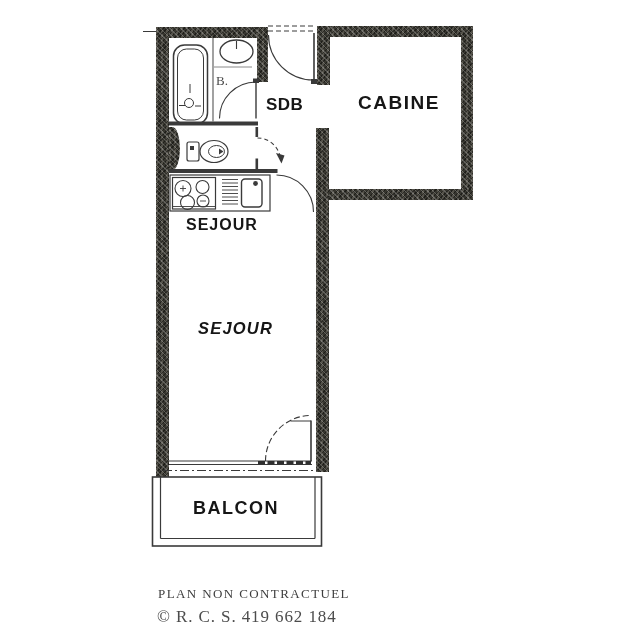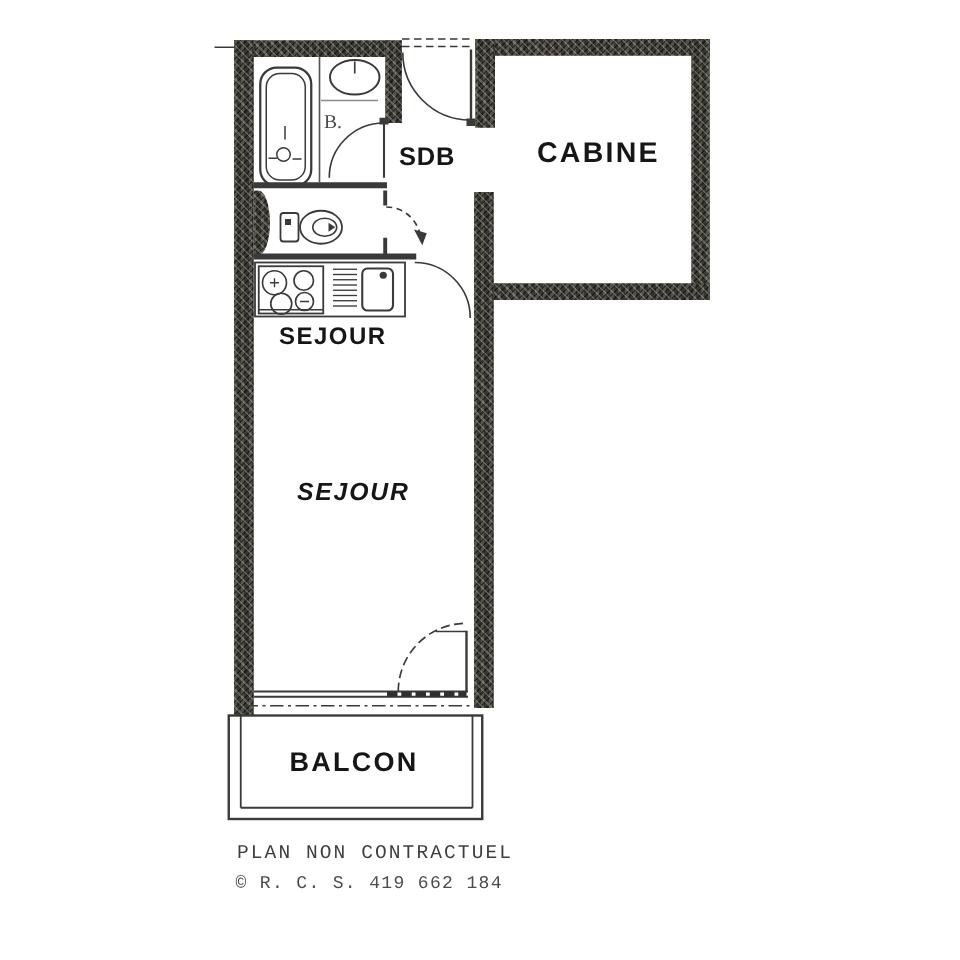--- a/index.html
+++ b/index.html
@@ -18,21 +18,22 @@
   .lbl{
     position:absolute;font-weight:700;color:#161616;white-space:nowrap;
     font-family:"Liberation Sans",sans-serif;line-height:1;
   }
   .mark{
     position:absolute;font-family:"Liberation Serif",serif;color:#4a4a4a;
     white-space:nowrap;line-height:1;
   }
   .footer-line{
     position:absolute;white-space:nowrap;line-height:1;
-    font-family:Liberation Mono, monospace;
+    font-family:Liberation Serif, serif;
+    margin-top:25px;
   }
   svg.lines{position:absolute;left:0;top:0;}
 </style>
 </head>
 <body>
 
 <div class="stage">
 
   <div class="wall" style="left:156px;top:27px;width:104px;height:11px;"></div>
   <div class="wall" style="left:156px;top:27px;width:13px;height:450px;"></div>
@@ -152,15 +153,15 @@
   <div class="lbl" style="left:358px;top:93px;font-size:19px;letter-spacing:1.5px;">CABINE</div>
 
   <div class="lbl" style="left:186px;top:217px;font-size:16px;letter-spacing:1px;">SEJOUR</div>
 
   <div class="lbl" style="left:198px;top:320px;font-size:16.5px;letter-spacing:1.2px;font-style:italic;">SEJOUR</div>
 
   <div class="lbl" style="left:193px;top:499px;font-size:18px;letter-spacing:1.5px;">BALCON</div>
 
   <div class="footer-line" style="left:158px;top:562px;font-size:13px;letter-spacing:1.4px;color:#3e3e3e;font-weight:500;">PLAN NON CONTRACTUEL</div>
 
-  <div class="footer-line" style="left:157px;top:583px;font-size:12px;letter-spacing:0.9px;color:#4c4c4c;font-weight:400;">© R. C. S. 419 662 184</div>
+  <div class="footer-line" style="left:157px;top:583px;font-size:17px;letter-spacing:0.9px;color:#4c4c4c;font-weight:400;">© R. C. S. 419 662 184</div>
 
 </div>
 
 </body></html>

